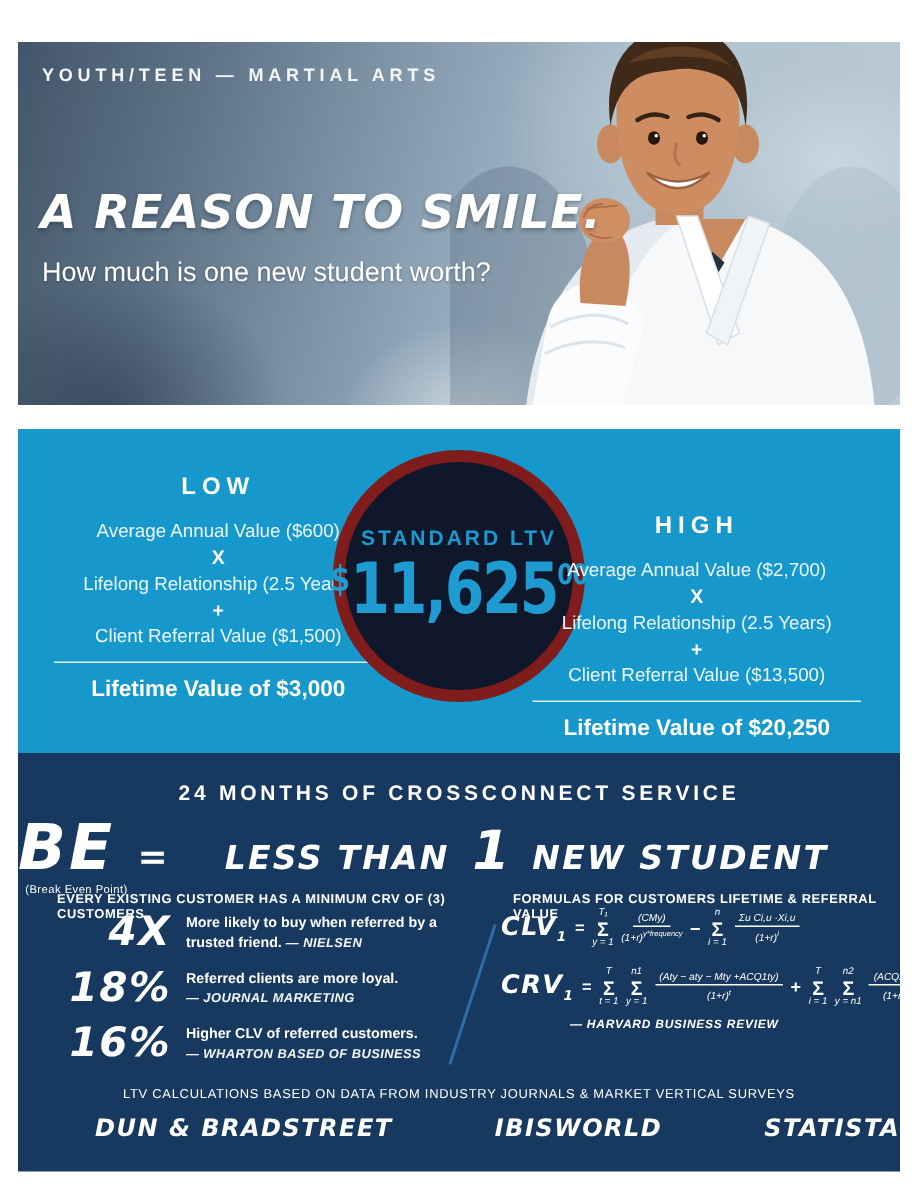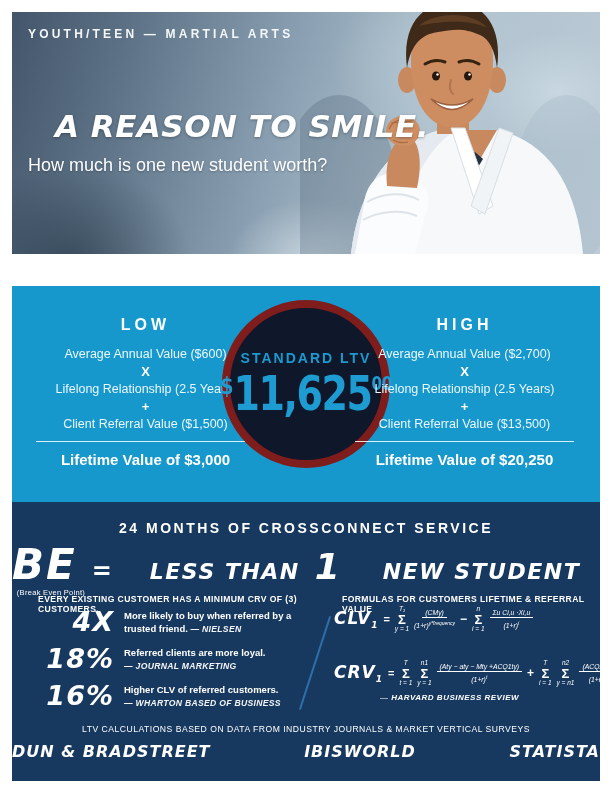--- a/index.html
+++ b/index.html
@@ -1,39 +1,39 @@
 <!DOCTYPE html>
 <html><head>
 <meta charset="utf-8">
 <style>
   html,body{margin:0;padding:0;background:#ffffff;}
   .page{position:relative;width:612px;height:792px;background:#ffffff;overflow:hidden;
         font-family:"Liberation Sans",sans-serif;}
 
   
-  .hero{position:absolute;left:12px;top:12px;width:588px;height:242px;overflow:hidden;
+  .hero{position:absolute;left:12px;top:28px;width:588px;height:242px;overflow:hidden;
     background:
       radial-gradient(120px 90px at 300px 250px, rgba(236,243,247,.55), transparent 70%),
       radial-gradient(110px 85px at 545px 80px, rgba(205,220,229,.75), transparent 70%),
       radial-gradient(150px 120px at 430px 50px, rgba(183,200,212,.8), transparent 72%),
       radial-gradient(160px 130px at 60px 250px, rgba(22,38,52,.5), transparent 75%),
       linear-gradient(105deg,#43556a 0%,#5f7488 20%,#8aa0b2 45%,#afc2ce 68%,#bccbd6 100%);}
   .boy{position:absolute;right:-6px;bottom:0;width:306px;height:274px;}
   .eyebrow{position:absolute;left:16px;top:15px;color:#f3f7fa;font-size:12px;font-weight:700;
            letter-spacing:3.2px;}
   .hero-title{position:absolute;left:15px;top:96px;color:#ffffff;font-size:31px;font-weight:800;
            font-style:italic;font-family:"DejaVu Sans",sans-serif;letter-spacing:0.5px;
-           text-shadow:0 1px 3px rgba(10,20,30,.35);margin-left:28px;}
+           text-shadow:0 1px 3px rgba(10,20,30,.35);}
   .hero-sub{position:absolute;left:16px;top:143px;color:#ffffff;font-size:18px;
            text-shadow:0 1px 2px rgba(10,20,30,.3);}
 
   
   .ltv{position:absolute;left:12px;top:286px;width:588px;height:216px;background:#1798cc;color:#eaf7fc;}
   .ltv-col{position:absolute;top:30px;width:235px;text-align:center;}
-  .col-low{left:16px;} .col-high{left:335px;}
+  .col-low{left:16px;} .col-high{left:335px;margin-top:26px;}
   .col-head{font-size:16px;font-weight:700;letter-spacing:4px;color:#ffffff;margin-bottom:13px;}
   .col-line{font-size:12.5px;margin:3px 0;}
   .col-op{font-size:13px;font-weight:700;margin:2px 0;color:#ffffff;}
   .col-div{border-top:1px solid rgba(255,255,255,.85);margin:10px 8px 9px;}
   .col-total{font-size:15px;font-weight:700;color:#ffffff;}
   .circle{position:absolute;left:210px;top:14px;width:152px;height:152px;background:#0f172a;
           border:8px solid #7f1d1d;border-radius:50%;text-align:center;}
   .circle-label{margin-top:42px;color:#1b9ad1;font-size:14px;font-weight:700;letter-spacing:2px;}
   .amount-row{display:flex;justify-content:center;align-items:flex-start;margin-top:6px;
           color:#1e9cd2;font-family:"DejaVu Sans",sans-serif;font-weight:800;
@@ -45,59 +45,59 @@
   
   .navy{position:absolute;left:12px;top:502px;width:588px;height:279px;background:#17395f;color:#ffffff;}
   .navy-heading{padding-top:18px;text-align:center;font-size:14px;font-weight:700;letter-spacing:2.5px;}
   .be-row{position:relative;display:flex;justify-content:flex-start;align-items:baseline;gap:15px;
           margin-top:4px;font-style:italic;font-weight:800;font-family:"DejaVu Sans",sans-serif;}
   .be-wrap{position:relative;}
   .be{font-size:42px;letter-spacing:2px;}
   .be-caption{position:absolute;left:-6px;top:48px;width:90px;text-align:center;font-size:7.5px;
           font-style:normal;font-weight:400;font-family:"Liberation Sans",sans-serif;letter-spacing:.3px;}
   .eq-big{font-size:24px;} .lt{font-size:22px;letter-spacing:1.5px;margin-left:23px;}
-  .one{font-size:36px;} .ns{font-size:22px;letter-spacing:1.5px;margin-left:28px;}
+  .one{font-size:36px;} .ns{font-size:22px;letter-spacing:1.5px;}
 
   .sec-header{position:absolute;font-size:8.6px;font-weight:700;letter-spacing:.4px;}
   .left-header{left:26px;top:92px;width:295px;}
   .right-header{left:330px;top:92px;width:252px;}
 
   .stats{position:absolute;left:26px;top:106px;width:280px;}
   .stat{display:flex;gap:10px;margin-bottom:10px;align-items:center;}
   .stat-value{width:76px;flex:none;text-align:right;font-size:27px;font-weight:800;font-style:italic;
           line-height:1;font-family:"DejaVu Sans",sans-serif;letter-spacing:1px;}
   .stat-body{width:170px;font-size:9.5px;font-weight:700;line-height:1.3;padding-top:2px;}
   .stat-source{font-style:italic;font-size:8.6px;letter-spacing:.3px;opacity:.95;}
 
   .diag{position:absolute;left:302px;top:112px;width:2px;height:98px;background:#2e6ea8;
         transform:rotate(18deg);}
 
   .formulas{position:absolute;left:322px;top:104px;width:264px;}
   .formula{display:flex;align-items:center;gap:5px;}
-  .formula.crv{margin-top:28px;}
+  .formula.crv{margin-top:13px;}
   .f-name{font-size:17px;font-weight:700;font-style:italic;letter-spacing:1px;
           font-family:"DejaVu Sans",sans-serif;}
   .f-sub{font-size:9px;vertical-align:sub;}
   .f-eq{font-size:11px;font-weight:700;}
   .sigma{display:flex;flex-direction:column;align-items:center;line-height:1;}
   .sig-top{font-size:6.5px;font-style:italic;}
   .sig-sym{font-size:13px;font-weight:700;}
   .sig-bot{font-size:6.5px;font-style:italic;white-space:nowrap;}
   .frac{display:flex;flex-direction:column;align-items:center;}
   .frac-num{font-size:6.8px;font-style:italic;padding:0 3px 1.5px;border-bottom:1px solid #ffffff;
             white-space:nowrap;}
   .frac-den{font-size:6.8px;font-style:italic;padding-top:1.5px;white-space:nowrap;}
   .exp{font-size:5px;vertical-align:super;}
   .f-op{font-size:12px;font-weight:700;}
   .f-source{margin-top:7px;margin-left:46px;font-size:8px;font-weight:700;font-style:italic;
             letter-spacing:.5px;}
 
   .footer-note{position:absolute;left:0;top:222px;width:100%;text-align:center;font-size:8.6px;
             font-weight:400;letter-spacing:.5px;}
-  .brands{position:absolute;left:0;top:240px;width:100%;display:flex;justify-content:space-between;gap:68px;
+  .brands{position:absolute;left:0;top:240px;width:100%;display:flex;justify-content:flex-end;gap:68px;
             font-size:16px;font-weight:800;font-style:italic;letter-spacing:1px;
             font-family:"DejaVu Sans",sans-serif;}
 </style>
 </head>
 <body>
 
 <div class="page">
 
   <section class="hero">
     <svg class="boy" viewBox="0 0 300 274" aria-hidden="true">

